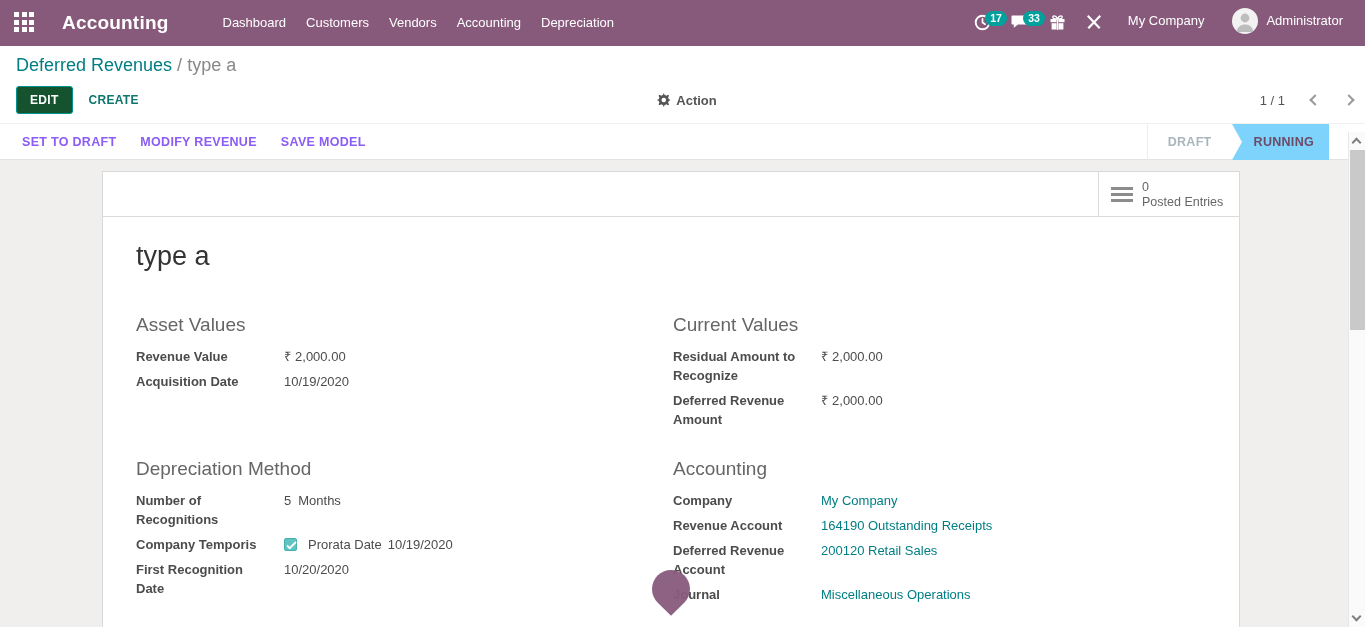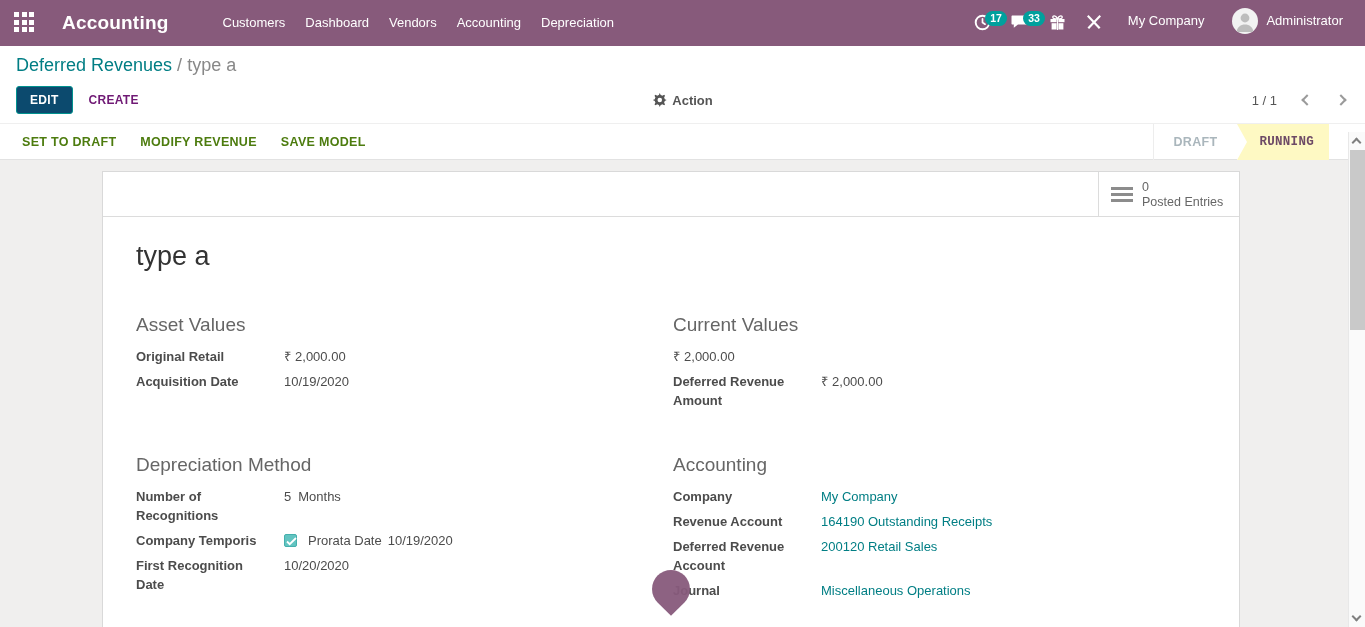--- a/index.html
+++ b/index.html
@@ -14,54 +14,54 @@
   .nav-menu { display:flex; margin-left:44px; height:46px; align-items:center; }
   .nav-item { padding:0 10px; height:46px; line-height:46px; cursor:pointer; white-space:nowrap; }
   .nav-right { position:absolute; right:0; top:0; height:42px; display:flex; align-items:center; gap:4px; padding-right:10px; }
   .nav-icon-wrap { position:relative; padding:6px 10px 4px 6px; cursor:pointer; display:flex; align-items:center; }
   .badge { position:absolute; top:3px; right:-6px; background:#00A09D; color:#fff; font-size:10.5px; line-height:15px; padding:0 5px; border-radius:8px; font-weight:700; }
   .nav-company, .nav-user { padding:0 12px; height:46px; line-height:46px; cursor:pointer; white-space:nowrap; }
   .nav-user { display:flex; align-items:center; gap:8px; }
   .avatar { width:26px; height:26px; border-radius:50%; background:#f2f2f2; overflow:hidden; display:flex; align-items:flex-end; justify-content:center; }
 
   
-  .control-panel { background:#fff; padding:9px 16px 0 16px; }
+  .control-panel { background:#fff; padding:9px 8px 0 16px; }
   .breadcrumb { font-size:18px; color:#888; }
   .breadcrumb .bc-link { color:#017e84; cursor:pointer; }
   .cp-buttons { display:flex; align-items:center; padding:10px 0 9px 0; position:relative; }
-  .btn-primary { background:#0c4a6e; border:1px solid #00928f; color:#fff; font-size:12px; font-weight:700; padding:6px 13px; border-radius:3px; cursor:pointer; letter-spacing:.3px; }
-  .btn-flat { background:none; border:none; color:#701a75; font-size:12px; font-weight:700; padding:6px 12px; margin-left:4px; cursor:pointer; letter-spacing:.3px; }
+  .btn-primary { background:#14532d; border:1px solid #00928f; color:#fff; font-size:12px; font-weight:700; padding:6px 13px; border-radius:3px; cursor:pointer; letter-spacing:.3px; }
+  .btn-flat { background:none; border:none; color:#0f766e; font-size:12px; font-weight:700; padding:6px 12px; margin-left:4px; cursor:pointer; letter-spacing:.3px; }
   .action-menu { position:absolute; left:50%; transform:translateX(-50%); display:flex; align-items:center; gap:6px; color:#555; font-weight:700; font-size:13px; cursor:pointer; }
   .pager { position:absolute; right:4px; display:flex; align-items:center; gap:26px; color:#555; }
   .pager-arrows { display:flex; gap:26px; }
   .chev { display:inline-block; width:8px; height:8px; border-left:2px solid #9a9a9a; border-bottom:2px solid #9a9a9a; cursor:pointer; }
   .chev-left { transform:rotate(45deg); }
   .chev-right { transform:rotate(-135deg); }
 
   
   .statusbar { background:#fff; border-top:1px solid #efefef; border-bottom:1px solid #e2e2e2; height:37px; display:flex; align-items:center; position:relative; padding-left:22px; }
-  .status-btn { background:none; border:none; color:#4d7c0f; font-size:12.5px; font-weight:700; letter-spacing:.3px; margin-right:24px; cursor:pointer; }
+  .status-btn { background:none; border:none; color:#8b5cf6; font-size:12.5px; font-weight:700; letter-spacing:.3px; margin-right:24px; cursor:pointer; }
   .stage-widget { position:absolute; right:36px; top:0; height:36px; display:flex; }
   .stage { display:flex; align-items:center; font-size:12.5px; font-weight:700; letter-spacing:.3px; }
   .stage-inactive { color:#aab6bc; padding:0 20px; border-left:1px solid #ededed; cursor:pointer; }
-  .stage-active { background:#fef9c3; color:#6d4a66; position:relative; padding:0 15px 0 22px; cursor:default;font-family:Liberation Mono, monospace; }
+  .stage-active { background:#7dd3fc; color:#6d4a66; position:relative; padding:0 15px 0 22px; cursor:default; }
   .stage-active::before { content:""; position:absolute; left:0; top:0; width:0; height:0;
     border-top:18px solid transparent; border-bottom:18px solid transparent; border-left:10px solid #fff; }
 
   
   .content { position:relative; height:465px; background:#f0efee; }
   .sheet { position:absolute; left:102px; top:11px; width:1138px; height:600px; background:#fff; border:1px solid #d9d9d9; }
   .buttonbox-row { height:45px; border-bottom:1px solid #dcdcdc; position:relative; }
   .posted-entries { position:absolute; right:0; top:0; width:141px; height:45px; border-left:1px solid #dcdcdc; display:flex; align-items:center; gap:9px; padding:0 8px 0 12px; cursor:pointer; }
   .hamburger { display:flex; flex-direction:column; gap:3px; }
   .hamburger span { width:22px; height:3px; background:#8c8c8c; }
   .pe-text { display:flex; flex-direction:column; font-size:12.5px; color:#666; line-height:15px; }
   .sheet-body { padding:24px 33px 0 33px; }
   .record-title { font-size:27px; color:#333; font-weight:400; margin-bottom:42px; }
-  .groups { display:grid; grid-template-columns:537px 1fr; row-gap:41px; }
+  .groups { display:grid; grid-template-columns:537px 1fr; row-gap:26px; }
   .group-heading { font-size:19px; color:#666; font-weight:400; margin-bottom:8px; }
   .field-row { display:flex; padding:3px 0; line-height:19px; }
   .field-label { width:148px; min-width:148px; font-weight:700; color:#4c4c4c; padding-right:10px; }
   .field-value { color:#4c4c4c; }
   .field-value.link { color:#017e84; cursor:pointer; }
   .suffix { margin-left:7px; }
   .checkbox { display:inline-block; width:13px; height:13px; background:#62c4c1; border:1px solid #45b0ad; border-radius:2px; margin-right:11px; vertical-align:-2px; position:relative; cursor:pointer; }
   .checkbox svg { position:absolute; left:1px; top:2px; }
   .inline-label { margin-right:6px; }
 
@@ -88,22 +88,22 @@
       <span></span>
       <span></span>
       <span></span>
       <span></span>
       <span></span>
       <span></span>
       <span></span>
   </div>
   <div class="brand">Accounting</div>
   <div class="nav-menu">
+    <div class="nav-item">Dashboard</div>
     <div class="nav-item">Customers</div>
-    <div class="nav-item">Dashboard</div>
     <div class="nav-item">Vendors</div>
     <div class="nav-item">Accounting</div>
     <div class="nav-item">Depreciation</div>
   </div>
   <div class="nav-right">
     <div class="nav-icon-wrap">
       <span>
         <svg width="17" height="17" viewBox="0 0 16 16">
             <circle cx="8" cy="8" r="6.4" fill="none" stroke="#fff" stroke-width="1.8"></circle>
             <path d="M8 4.5V8l2.4 1.6" fill="none" stroke="#fff" stroke-width="1.6" stroke-linecap="round"></path>
@@ -204,32 +204,33 @@
         </span>
       </div>
     </div>
     <div class="sheet-body">
       <div class="record-title">type a</div>
       <div class="groups">
 
         <div class="group">
           <div class="group-heading">Asset Values</div>
           <div class="field-row">
-            <div class="field-label">Original Retail</div>
+            <div class="field-label">Revenue Value</div>
             <div class="field-value">₹ 2,000.00</div>
           </div>
           <div class="field-row">
             <div class="field-label">Acquisition Date</div>
             <div class="field-value">10/19/2020</div>
           </div>
         </div>
 
         <div class="group">
           <div class="group-heading">Current Values</div>
           <div class="field-row">
+            <div class="field-label">Residual Amount to Recognize</div>
             <div class="field-value">₹ 2,000.00</div>
           </div>
           <div class="field-row">
             <div class="field-label">Deferred Revenue Amount</div>
             <div class="field-value">₹ 2,000.00</div>
           </div>
         </div>
 
         <div class="group">
           <div class="group-heading">Depreciation Method</div>

